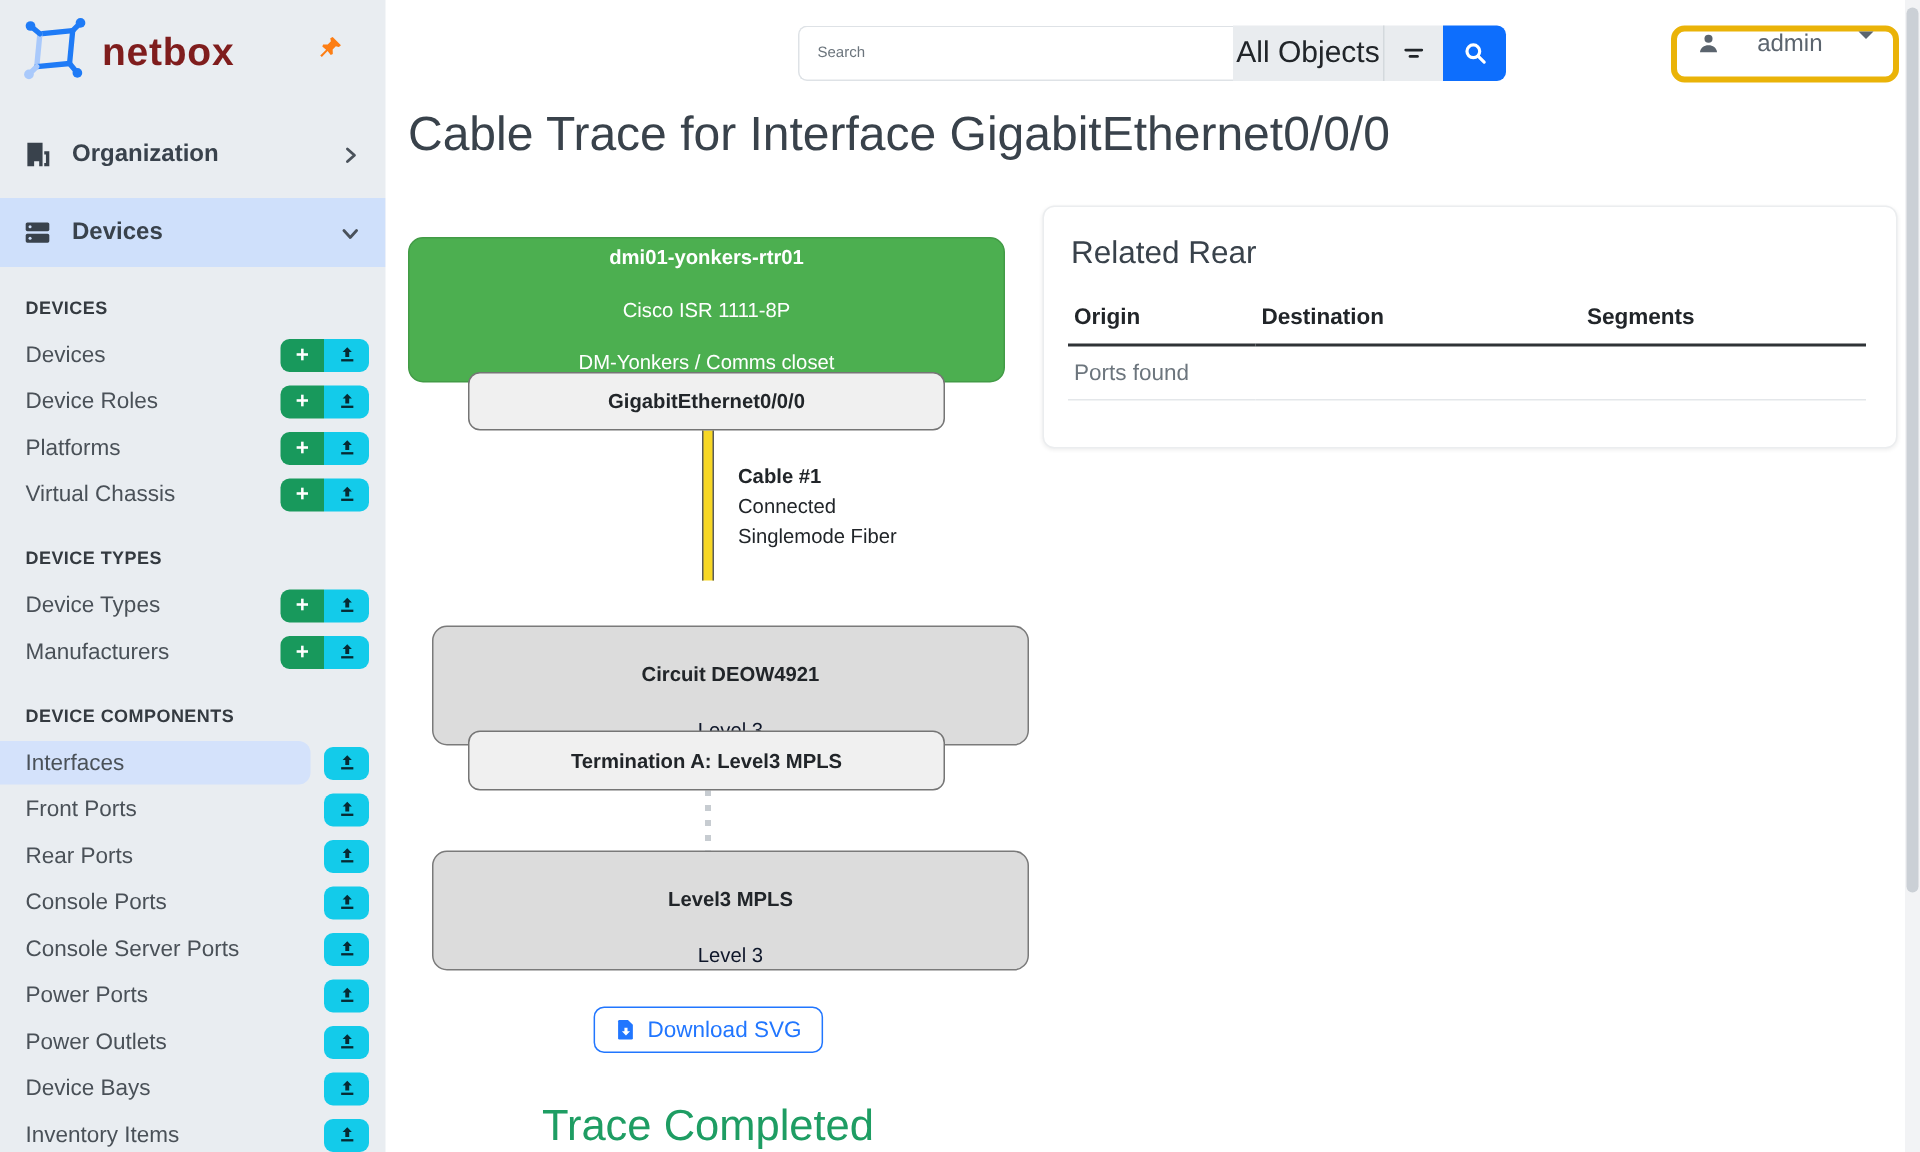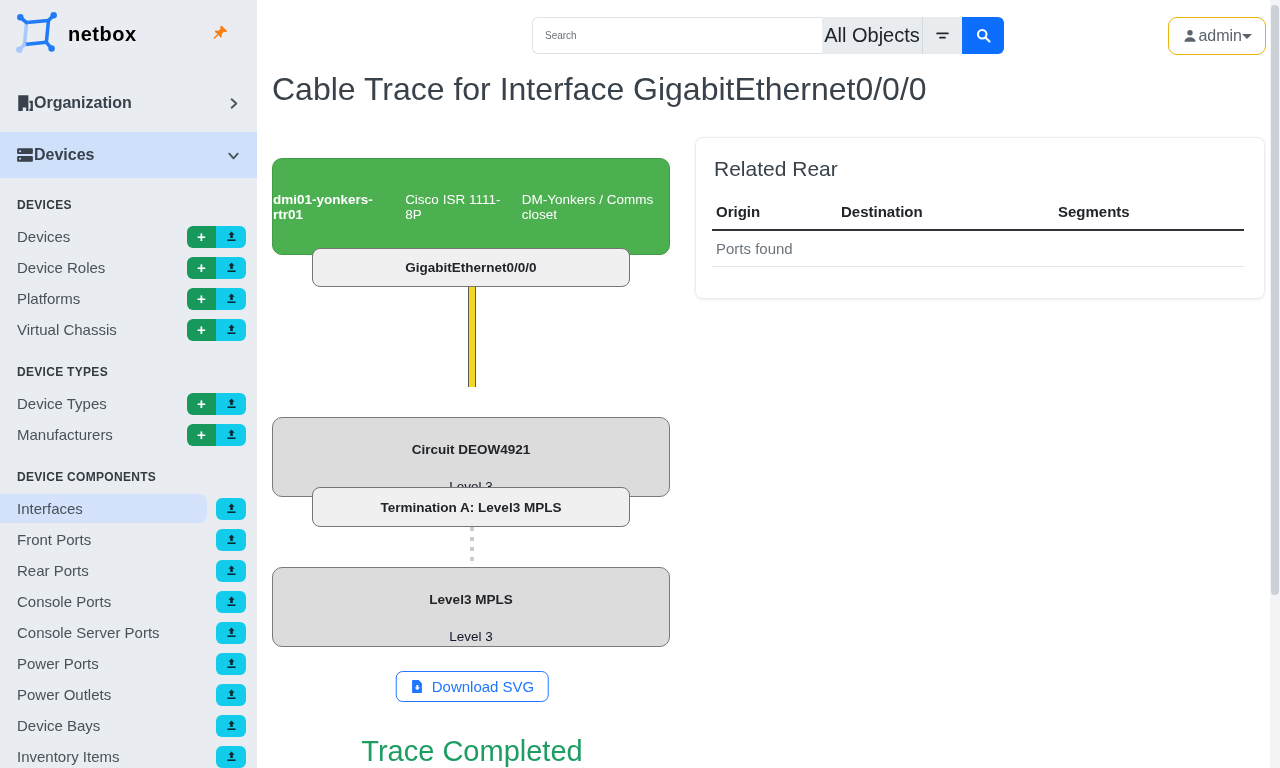--- a/index.html
+++ b/index.html
@@ -7,62 +7,62 @@
     --success:#1e9d63; --add-btn:#18995c; --import-btn:#13cbea;
   }
   *{box-sizing:border-box; margin:0; padding:0;}
   html,body{width:1280px;height:768px;overflow:hidden;}
   body{font-family:"Liberation Sans",sans-serif;background:#fff;color:#212529;position:relative;}
 
   
   .sidebar{position:absolute;left:0;top:0;width:257px;height:768px;background:#e9edf1;overflow:hidden;}
   .logo-row{display:flex;align-items:center;padding:12px 14px 8px 12px;height:64px;}
   .logo-mark{width:50px;height:50px;flex:0 0 auto;}
-  .logo-text{font-size:20px;font-weight:700;color:#000000;letter-spacing:.5px;margin-left:6px;text-align:center;}
+  .logo-text{font-size:26px;font-weight:700;color:#7f1d1d;letter-spacing:.5px;margin-left:6px;text-align:center;}
   .pin{margin-left:auto;margin-right:14px;}
   .nav{margin-top:16px;}
-  .nav-item{height:46px;display:flex;align-items:center;padding:0 16px;gap:0;cursor:pointer;}
+  .nav-item{height:46px;display:flex;align-items:center;padding:0 16px;gap:14px;cursor:pointer;}
   .nav-item.active{background:#cfe0fb;}
   .nav-label{font-size:16px;font-weight:700;color:#39424c;}
   .nav-chev{margin-left:auto;display:flex;}
   .nav-item + .nav-item{margin-top:6px;}
   .group-header{padding:20px 17px 9px;font-size:12px;font-weight:700;color:#343a40;letter-spacing:.3px;}
   .comp-row{height:31px;display:flex;align-items:center;padding-left:17px;position:relative;}
   .comp-row .hl{position:absolute;left:0;top:1px;bottom:1px;width:207px;background:#d4e2fb;border-radius:0 8px 8px 0;}
   .comp-label{font-size:15px;color:#4a5158;position:relative;z-index:1;}
   .row-btns{margin-left:auto;margin-right:11px;display:flex;position:relative;z-index:1;}
   .btn-add{width:29px;height:22px;background:var(--add-btn);border:none;border-radius:6px 0 0 6px;color:#fff;font-size:15px;font-weight:700;line-height:20px;cursor:pointer;}
   .btn-import{width:30px;height:22px;background:var(--import-btn);border:none;border-radius:0 6px 6px 0;display:flex;align-items:center;justify-content:center;cursor:pointer;}
   .btn-import.solo{border-radius:6px;}
 
   
   .searchbar{position:absolute;left:532px;top:17px;height:37px;display:flex;}
   .search-input{width:290px;height:37px;border:1px solid #dee2e6;border-right:none;border-radius:6px 0 0 6px;padding:0 12px;font-size:10px;color:#212529;outline:none;font-family:inherit;}
   .search-input::placeholder{color:#6c757d;}
   .scope{width:100px;background:#e9ecef;display:flex;align-items:center;justify-content:center;font-size:20px;color:#212529;cursor:pointer;}
   .filter-btn{width:40px;background:#e9ecef;border:none;border-left:1px solid #d4d9dd;display:flex;align-items:center;justify-content:center;cursor:pointer;}
   .search-btn{width:42px;background:var(--accent);border:none;border-radius:0 6px 6px 0;display:flex;align-items:center;justify-content:center;cursor:pointer;}
-  .user-btn{position:absolute;right:14px;top:17px;height:38px;padding:0 13px;background:#fff;border:1px solid #eab308;border-radius:9px;display:flex;align-items:center;gap:0;font-size:16px;color:#5b646e;cursor:pointer;font-family:inherit;}
+  .user-btn{position:absolute;right:14px;top:17px;height:38px;padding:0 13px;background:#fff;border:4px solid #eab308;border-radius:9px;display:flex;align-items:flex-start;gap:24px;font-size:16px;color:#5b646e;cursor:pointer;font-family:inherit;}
   .caret{width:0;height:0;border-left:5px solid transparent;border-right:5px solid transparent;border-top:5px solid #5b646e;}
 
   
   .page-title{position:absolute;left:272px;top:71px;font-size:32px;font-weight:400;color:#39424b;}
 
   
   .trace{position:absolute;left:272px;top:158px;width:400px;height:615px;}
-  .device-box{position:absolute;left:0;top:0;width:398px;height:97px;background:var(--device-box);border:1px solid #429b46;border-radius:10px;z-index:1;display:flex;flex-direction:row;align-items:center;justify-content:center;gap:20px;color:#fff;font-size:13.5px;}
+  .device-box{position:absolute;left:0;top:0;width:398px;height:97px;background:var(--device-box);border:1px solid #429b46;border-radius:10px;z-index:1;display:flex;flex-direction:column;align-items:center;justify-content:center;gap:20px;color:#fff;font-size:13.5px;}
   .device-name{font-weight:700;}
   .light-box{position:absolute;left:40px;width:318px;height:40px;background:#f0f0f0;border:1px solid #757575;border-radius:8px;z-index:2;display:flex;align-items:center;justify-content:center;font-size:13.5px;font-weight:700;color:#212529;}
   .if-box{top:90px;height:39px;}
   .tz-box{top:229px;}
   .ta-box{top:329px;}
   .cable-line{position:absolute;left:196px;top:129px;width:8px;height:100px;background:var(--cable);border-left:1px solid #5a5a5a;border-right:1px solid #5a5a5a;}
   .cable-label{position:absolute;left:220px;top:150px;font-size:13.5px;line-height:20px;color:#212529;}
   .cable-label .cl-name{font-weight:700;}
-  .big-box{position:absolute;left:0;width:398px;height:80px;background:#dcdcdc;border:1px solid #7a7a7a;border-radius:10px;z-index:1;text-align:center;color:#212529;}
+  .big-box{position:absolute;left:16px;width:398px;height:80px;background:#dcdcdc;border:1px solid #7a7a7a;border-radius:10px;z-index:1;text-align:center;color:#212529;}
   .circuit-box{top:259px;}
   .far-box{top:409px;}
   .bb-title{font-weight:700;font-size:13.5px;margin-top:24px;}
   .bb-sub{font-size:13.5px;margin-top:22px;color:#0f172a;}
   .dotted{position:absolute;left:198px;top:369px;width:4px;height:40px;background:repeating-linear-gradient(to bottom,#c7ccd1 0 4px,transparent 4px 10px);}
   .dl-btn{position:absolute;left:50%;transform:translateX(-50%);top:513px;height:31px;padding:0 13px;background:#fff;border:1px solid #2176ff;border-radius:7px;color:#2176ff;font-size:15px;display:flex;align-items:center;gap:7px;cursor:pointer;white-space:nowrap;font-family:inherit;}
   .trace-status{position:absolute;left:0;width:100%;top:577px;text-align:center;font-size:29px;color:var(--success);}
 
   
   .card{position:absolute;left:695px;top:137px;width:570px;height:162px;background:#fff;border:1px solid #ebedef;border-radius:8px;box-shadow:0 1px 3px rgba(0,0,0,.07);}
@@ -343,20 +343,25 @@
 <div class="trace">
   <div class="device-box">
     <div class="device-name">dmi01-yonkers-rtr01</div>
     <div>Cisco ISR 1111-8P</div>
     <div>DM-Yonkers / Comms closet</div>
   </div>
 
   <div class="light-box if-box">GigabitEthernet0/0/0</div>
 
   <div class="cable-line"></div>
+  <div class="cable-label">
+    <div class="cl-name">Cable #1</div>
+    <div>Connected</div>
+    <div>Singlemode Fiber</div>
+  </div>
 
 
   <div class="big-box circuit-box">
     <div class="bb-title">Circuit DEOW4921</div>
     <div class="bb-sub">Level 3</div>
   </div>
 
   <div class="light-box ta-box">Termination A: Level3 MPLS</div>
 
   <div class="dotted"></div>

